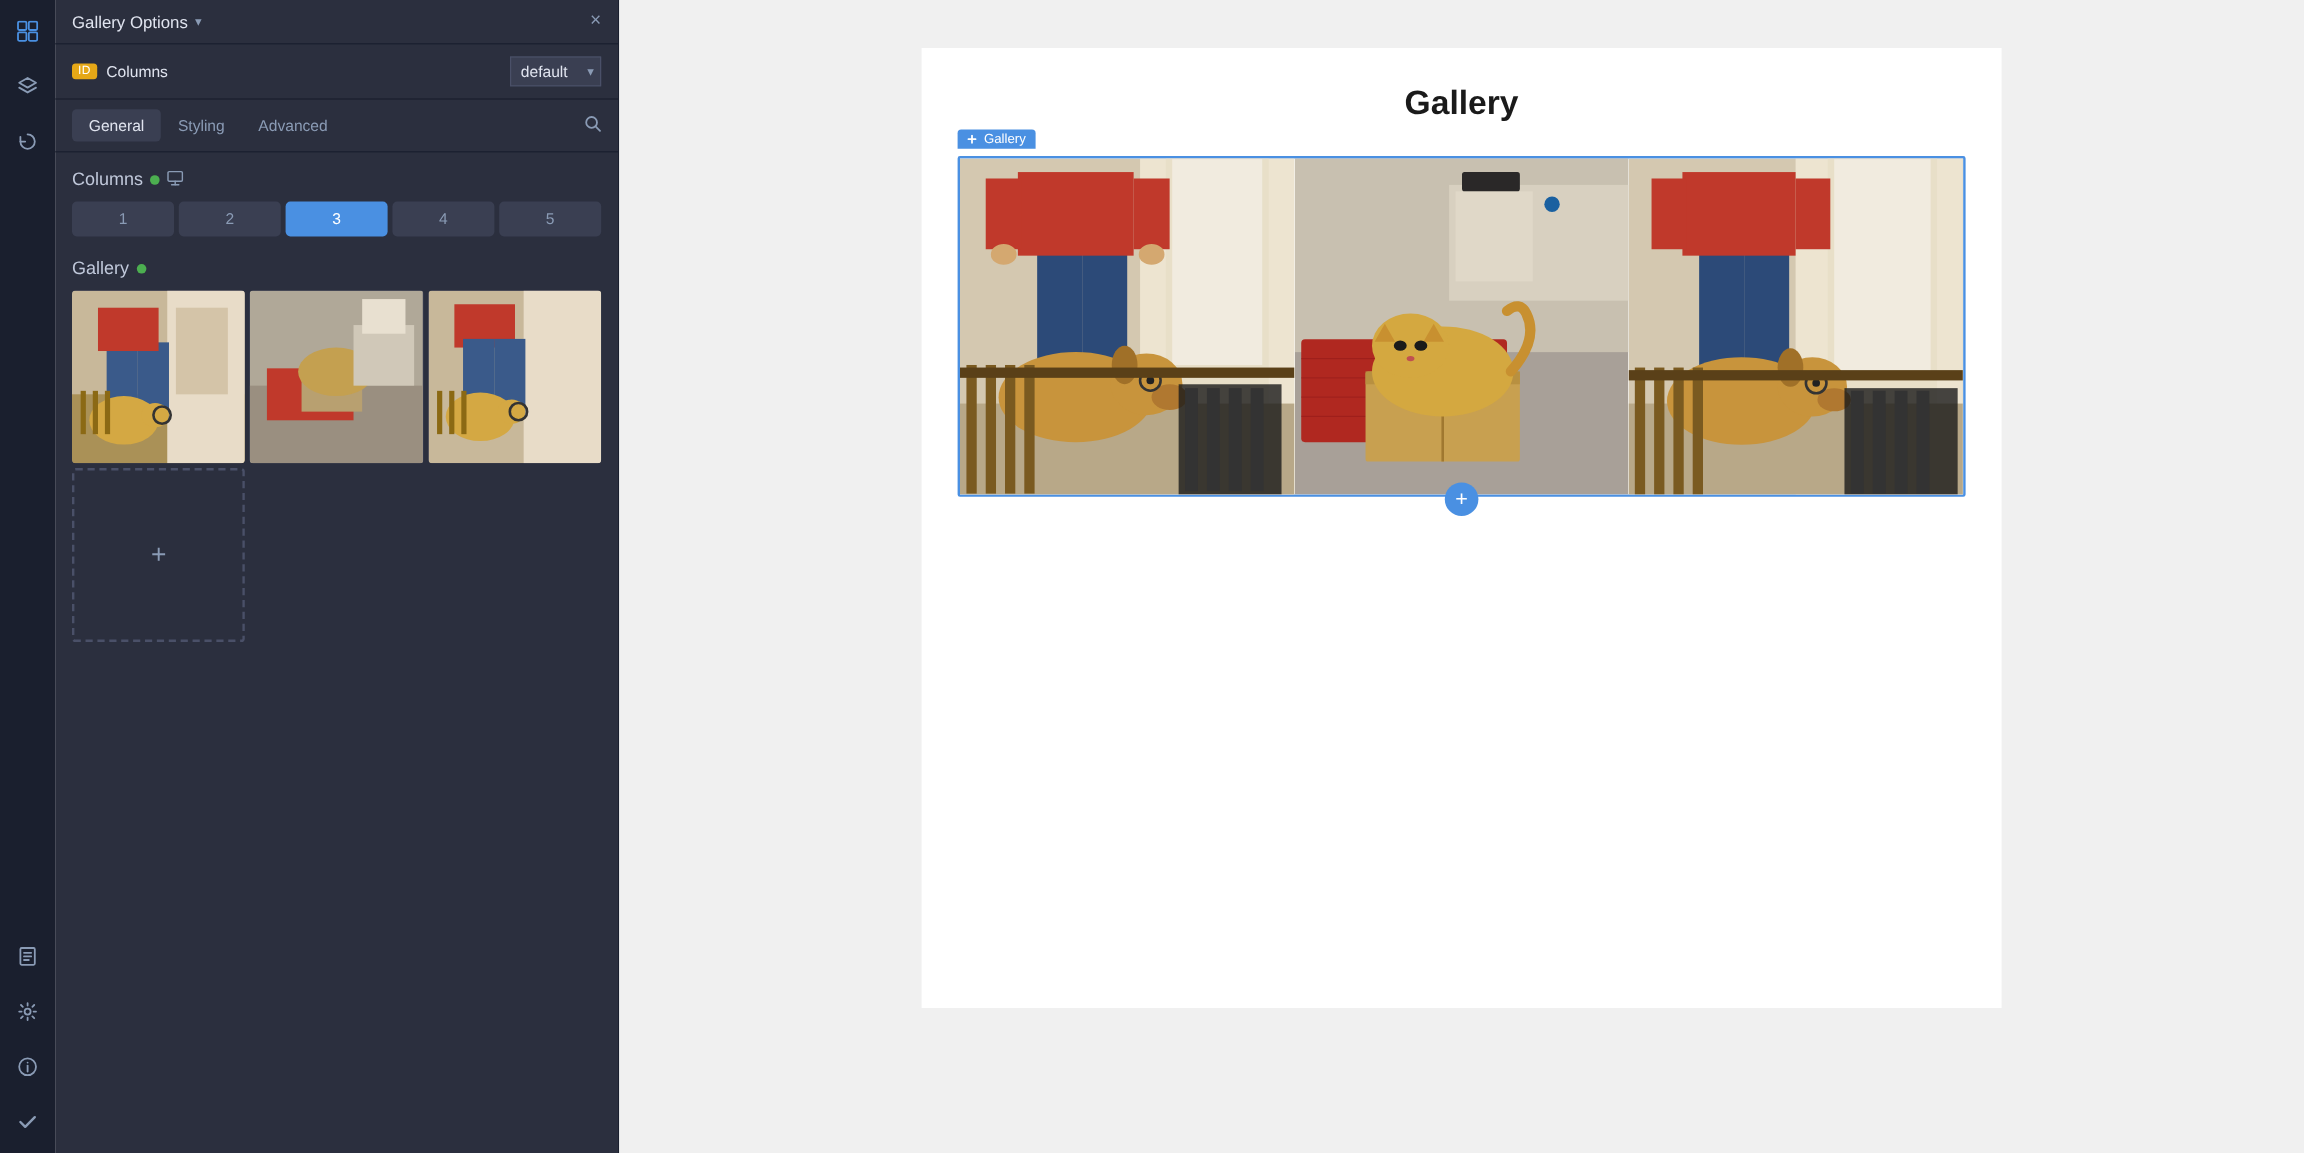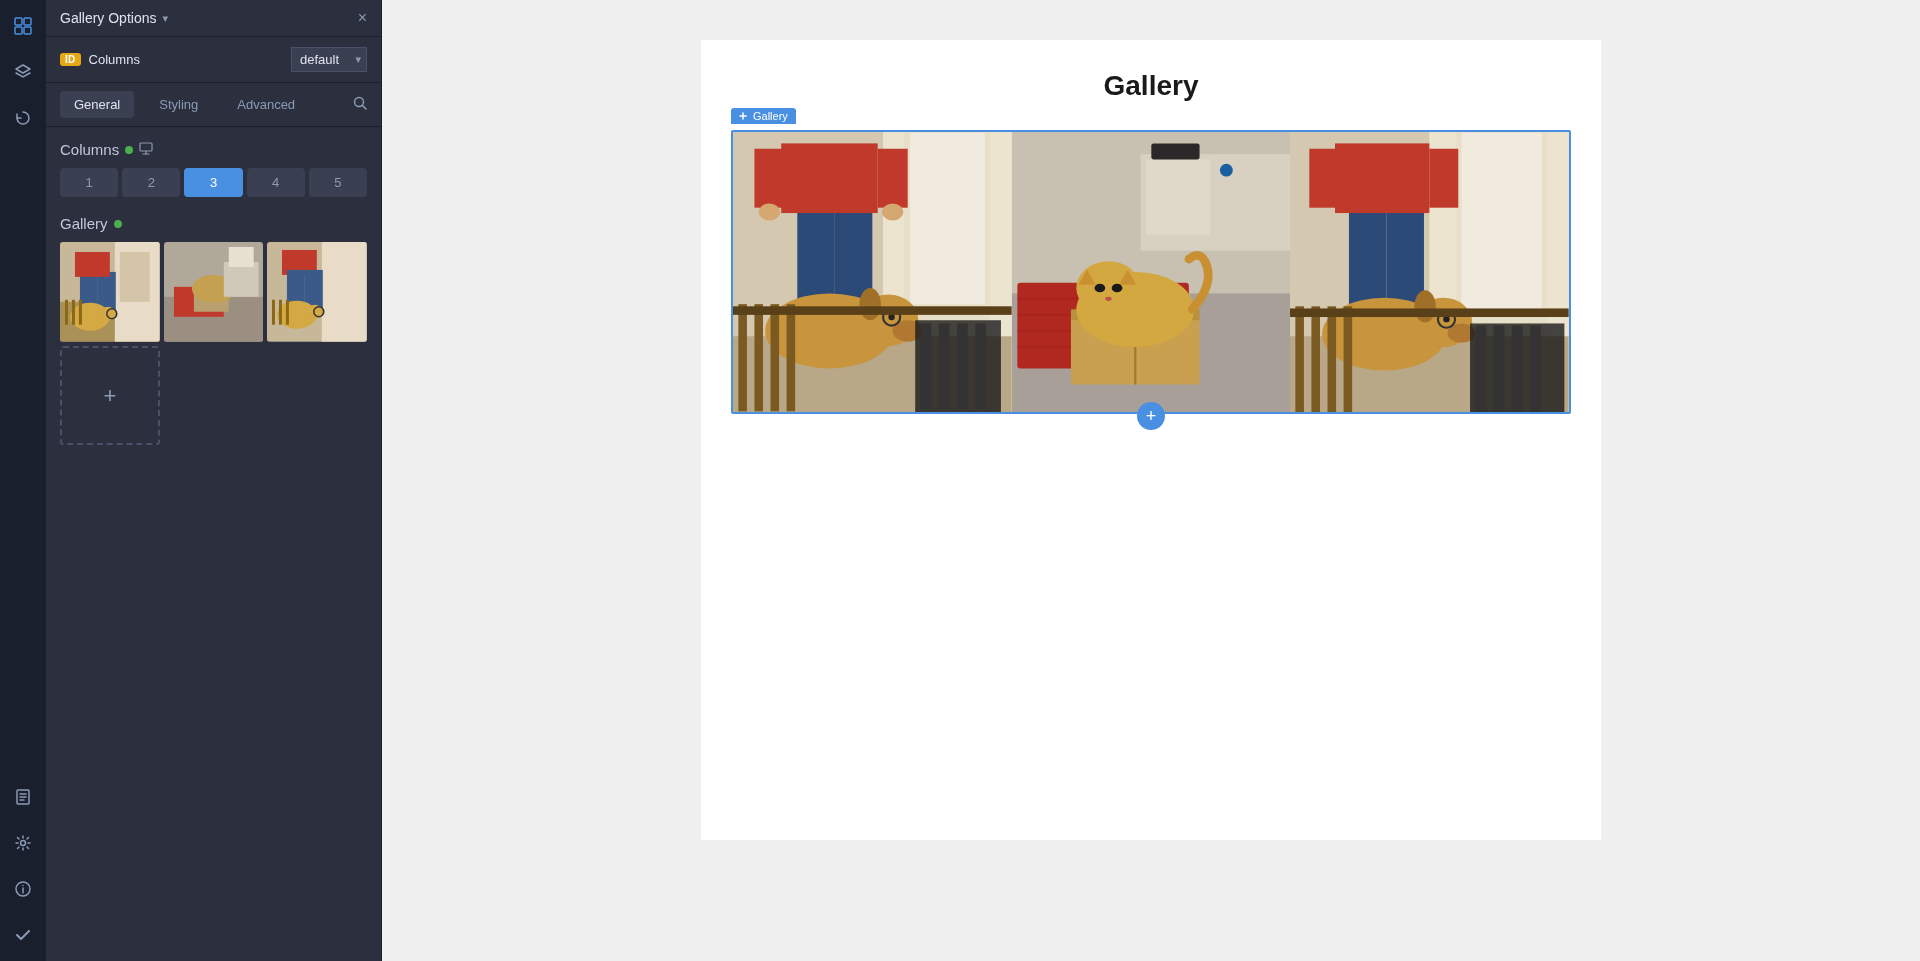--- a/index.html
+++ b/index.html
@@ -30,21 +30,21 @@
     .icon-bar-bottom {
       margin-top: auto;
       display: flex;
       flex-direction: column;
       align-items: center;
       gap: 18px;
     }
 
     
     .panel {
-      width: 336px;
+      width: 470px;
       background: #2b2f3e;
       display: flex;
       flex-direction: column;
       height: 100%;
       border-right: 1px solid #1a1f2e;
     }
     .panel-header {
       display: flex;
       align-items: center;
       justify-content: space-between;
@@ -72,21 +72,21 @@
       display: flex;
       align-items: center;
       gap: 8px;
       padding: 10px 14px;
       border-bottom: 1px solid #1a1f2e;
     }
     .wrapper-badge {
       background: #e6a817;
       color: #fff;
       font-size: 10px;
-      font-weight: 700;
+      font-weight: 400;
       padding: 1px 5px;
       border-radius: 3px;
       letter-spacing: 0.3px;
     }
     .wrapper-label {
       color: #e0e4ef;
       font-size: 13px;
       flex: 1;
     }
     .wrapper-select {
@@ -112,21 +112,21 @@
       color: #8a9bb5;
       pointer-events: none;
       font-size: 11px;
     }
 
     
     .tabs-row {
       display: flex;
       align-items: center;
       padding: 8px 14px;
-      gap: 11px;
+      gap: 0;
       border-bottom: 1px solid #1a1f2e;
     }
     .tab {
       padding: 6px 14px;
       color: #8a9bb5;
       font-size: 13px;
       cursor: pointer;
       border-radius: 4px;
     }
     .tab.active {

